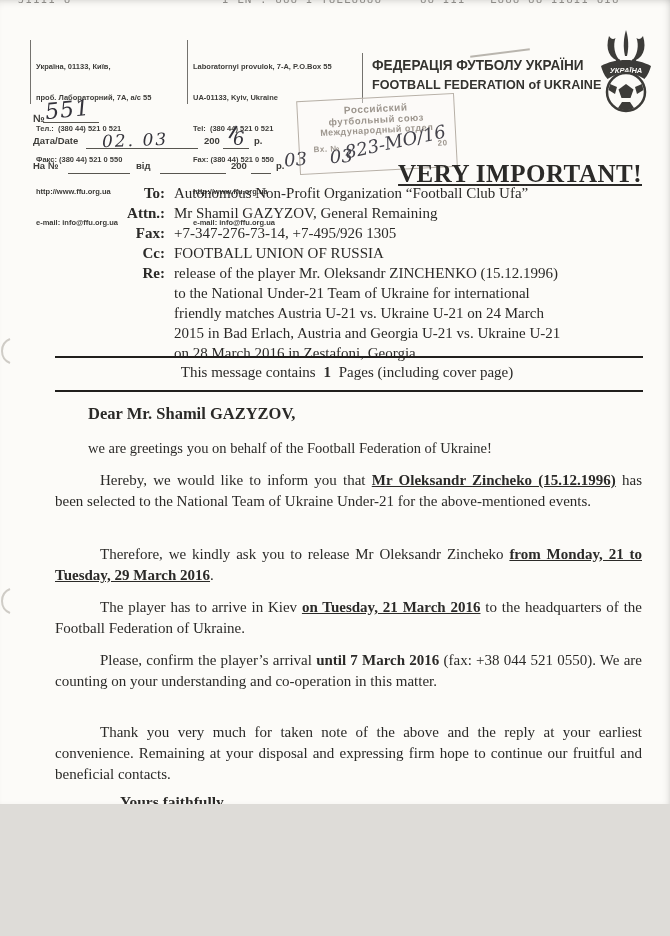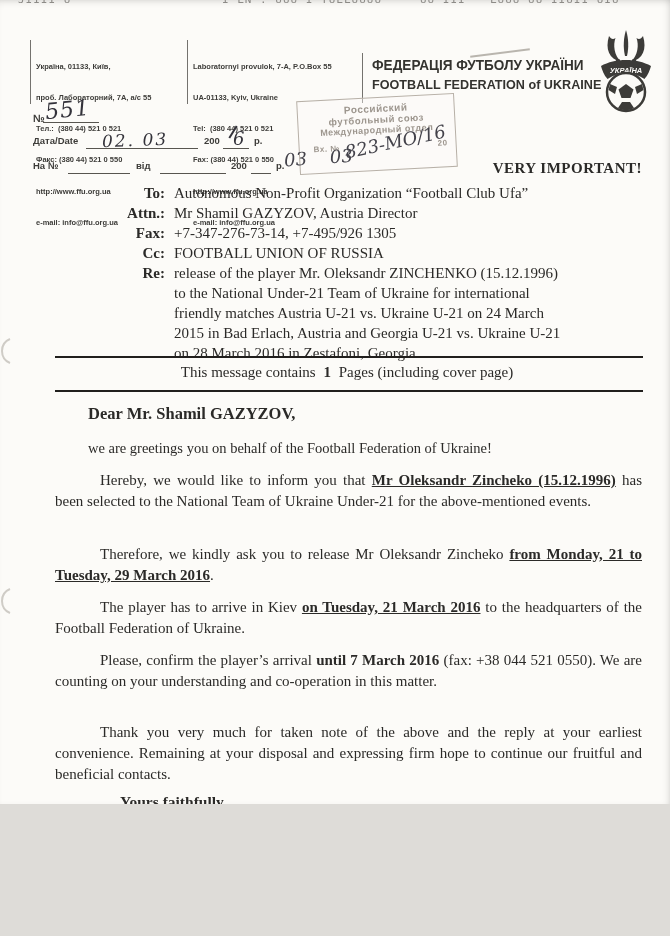--- a/index.html
+++ b/index.html
@@ -19,21 +19,21 @@
         transform-origin:left;white-space:nowrap;}
   
   .flabel{font-family:"Liberation Sans",sans-serif;font-weight:bold;font-size:9.5px;color:#3d3c39;}
   .blank{height:1px;background:#57554f;}
   .hand{font-family:"DejaVu Serif",serif;font-style:italic;color:#33323a;white-space:pre;}
   
   .stampbox{border:1.5px solid #b7b0a7;background:rgba(252,251,248,.4);transform:rotate(-3deg);}
   .stamptxt{font-family:"Liberation Sans",sans-serif;font-weight:bold;color:#9d968e;
         text-align:center;letter-spacing:.5px;}
   
-  .vi{font-size:15px;font-weight:bold;letter-spacing:.5px;text-align:center;}
+  .vi{font-size:25px;font-weight:bold;text-decoration:underline;letter-spacing:.5px;text-align:center;}
   .frow{display:flex;line-height:20px;font-size:15px;}
   .frow .lab{width:137px;text-align:right;font-weight:bold;padding-right:9px;flex:none;}
   .frow .val{width:468px;}
   .reline{display:block;font-weight:normal;line-height:20px;}
   .rule{height:2px;background:#211f1d;}
   .para{width:587px;font-size:15px;line-height:21px;text-align:justify;text-indent:45px;}
   .bu{font-weight:bold;text-decoration:underline;}
   .b{font-weight:bold;}
   .closing div{font-weight:bold;font-size:15.5px;line-height:20px;}
   
@@ -132,21 +132,21 @@
 
   <div class="abs vi" style="right:28px;top:160px">VERY IMPORTANT!</div>
 
   <div class="abs" style="left:28px;top:183px;width:618px">
     <div class="frow">
       <span class="lab">To:</span>
       <span class="val">Autonomous Non-Profit Organization “Football Club Ufa”</span>
     </div>
     <div class="frow">
       <span class="lab">Attn.:</span>
-      <span class="val">Mr Shamil GAZYZOV, Austria Director</span>
+      <span class="val">Mr Shamil GAZYZOV, General Remaining</span>
     </div>
     <div class="frow">
       <span class="lab">Fax:</span>
       <span class="val">+7-347-276-73-14, +7-495/926 1305</span>
     </div>
     <div class="frow">
       <span class="lab">Cc:</span>
       <span class="val">FOOTBALL UNION OF RUSSIA</span>
     </div>
     <div class="frow">

